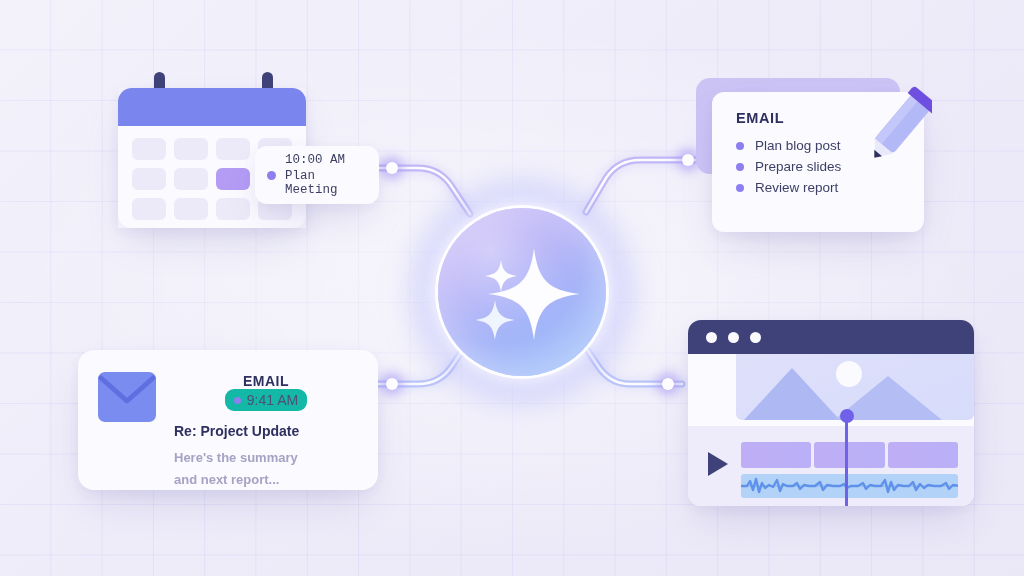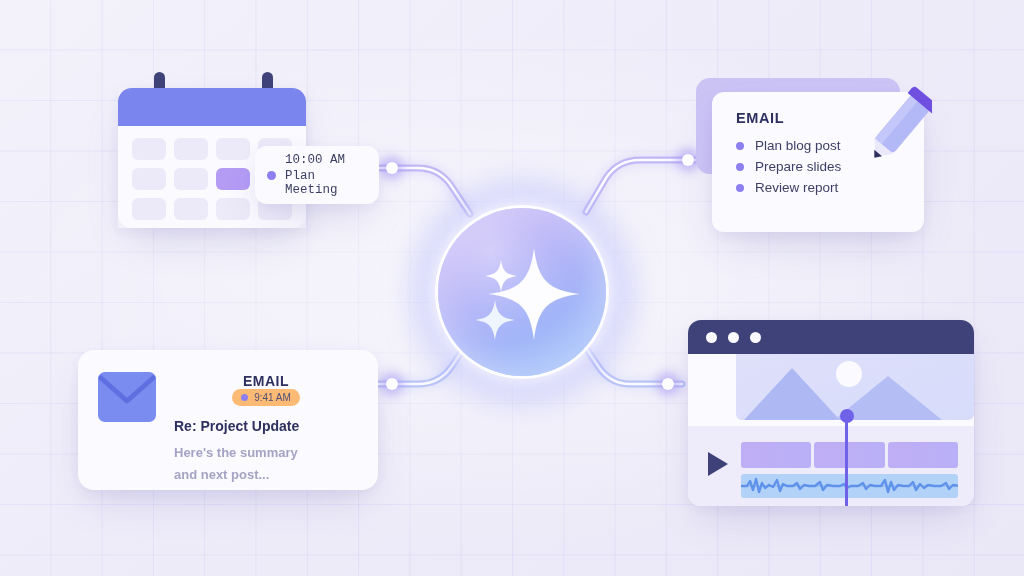--- a/index.html
+++ b/index.html
@@ -113,22 +113,22 @@
     position: absolute; left: 78px; top: 350px; width: 300px; height: 140px;
     background: #fbfaff; border-radius: 16px;
     display: flex; gap: 18px; padding: 22px 20px 0 20px;
   }
   #env { width: 58px; height: 50px; flex: none; }
   #email .body { flex: 1; padding-top: 1px; }
   #email .row1 { display: flex; align-items: center; justify-content: space-between; flex-direction: column; }
   #email .lbl { font-size: 14px; font-weight: 700; letter-spacing: .5px; color: #2e3160; }
   #email .badge {
     display: flex; align-items: center; gap: 6px;
-    background: #fdba74; border-radius: 9px; padding: 3px 9px;
-    font-size: 10px; color: #4d4f76;
+    background: #14b8a6; border-radius: 9px; padding: 3px 9px;
+    font-size: 14px; color: #4d4f76;
   }
   #email .badge .d { width: 7px; height: 7px; border-radius: 50%; background: #8d7ff0; }
   #email .subj { font-size: 14px; font-weight: 700; color: #2e3160; margin-top: 12px; }
   #email .prev { font-size: 13px; color: #a5a3c4; margin-top: 9px; line-height: 20px; font-weight: bold; }
 
   
   #player {
     position: absolute; left: 688px; top: 320px; width: 286px; height: 186px;
     background: #fbfaff; border-radius: 13px; overflow: hidden;
   }
@@ -287,21 +287,21 @@
     <div class="body">
       <div class="row1">
         <div class="lbl">EMAIL</div>
         <div class="badge">
           <span class="d"></span>
           <span>9:41 AM</span>
         </div>
       </div>
       <div class="subj">Re: Project Update</div>
       <div class="prev">Here's the summary</div>
-      <div class="prev" style="margin-top:2px">and next post...</div>
+      <div class="prev" style="margin-top:2px">and next report...</div>
     </div>
   </div>
 
   <div id="player" class="card-shadow">
     <div id="p-bar">
       <span class="td"></span>
       <span class="td"></span>
       <span class="td"></span>
     </div>
     <div id="p-stage">

